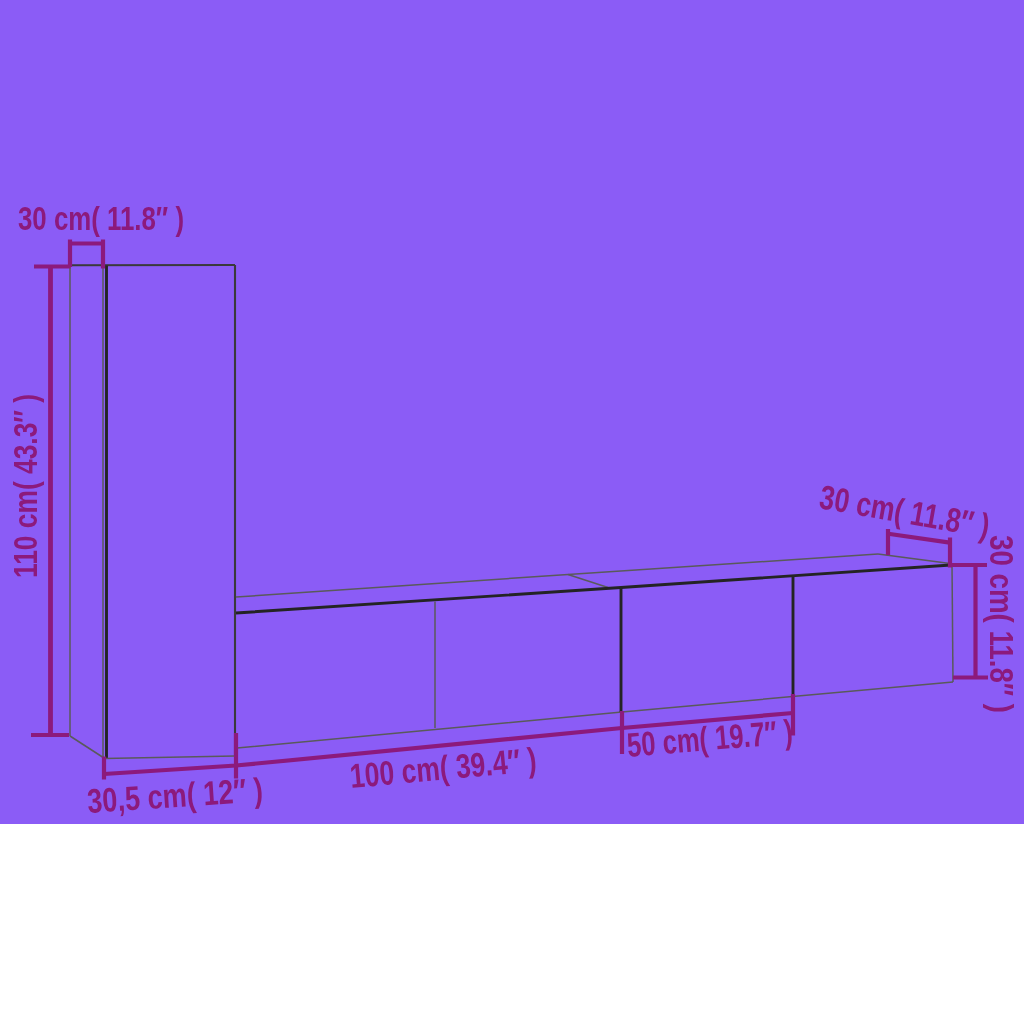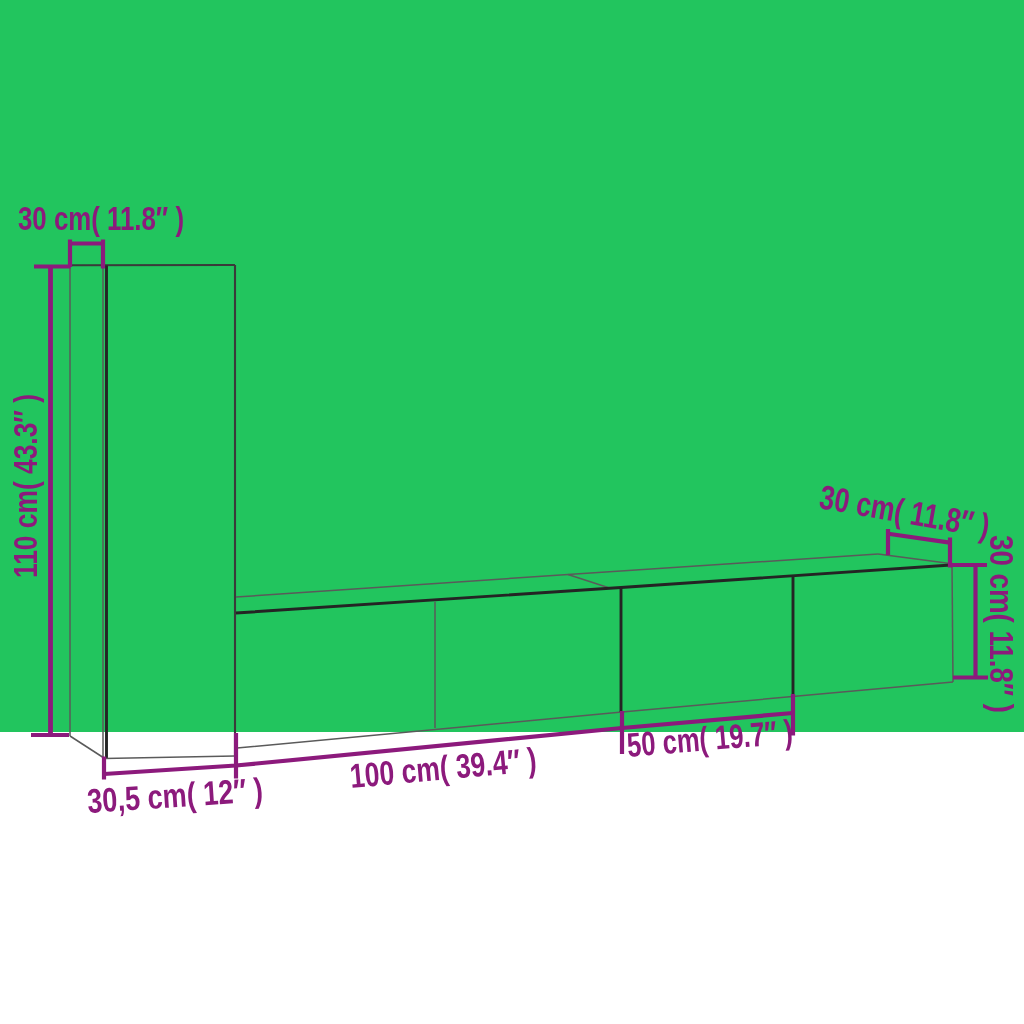--- a/index.html
+++ b/index.html
@@ -6,22 +6,22 @@
     margin: 0;
     padding: 0;
     background: #ffffff;
     width: 1024px;
     height: 1024px;
     overflow: hidden;
   }
   .stage {
     position: relative;
     width: 1024px;
-    height: 732px;
-    background: #22c55e;
+    height: 824px;
+    background: #8b5cf6;
   }
   svg { display: block; }
   .dim-label {
     font-family: "Liberation Sans", "DejaVu Sans", sans-serif;
     font-weight: 700;
     font-size: 34px;
     fill: #8C1A7C;
   }
   .outline-light  { stroke: #5a5a5a; stroke-width: 1.5; fill: none; stroke-linecap: butt; }
   .outline-med    { stroke: #3a3a3a; stroke-width: 2.1; fill: none; stroke-linecap: butt; }

